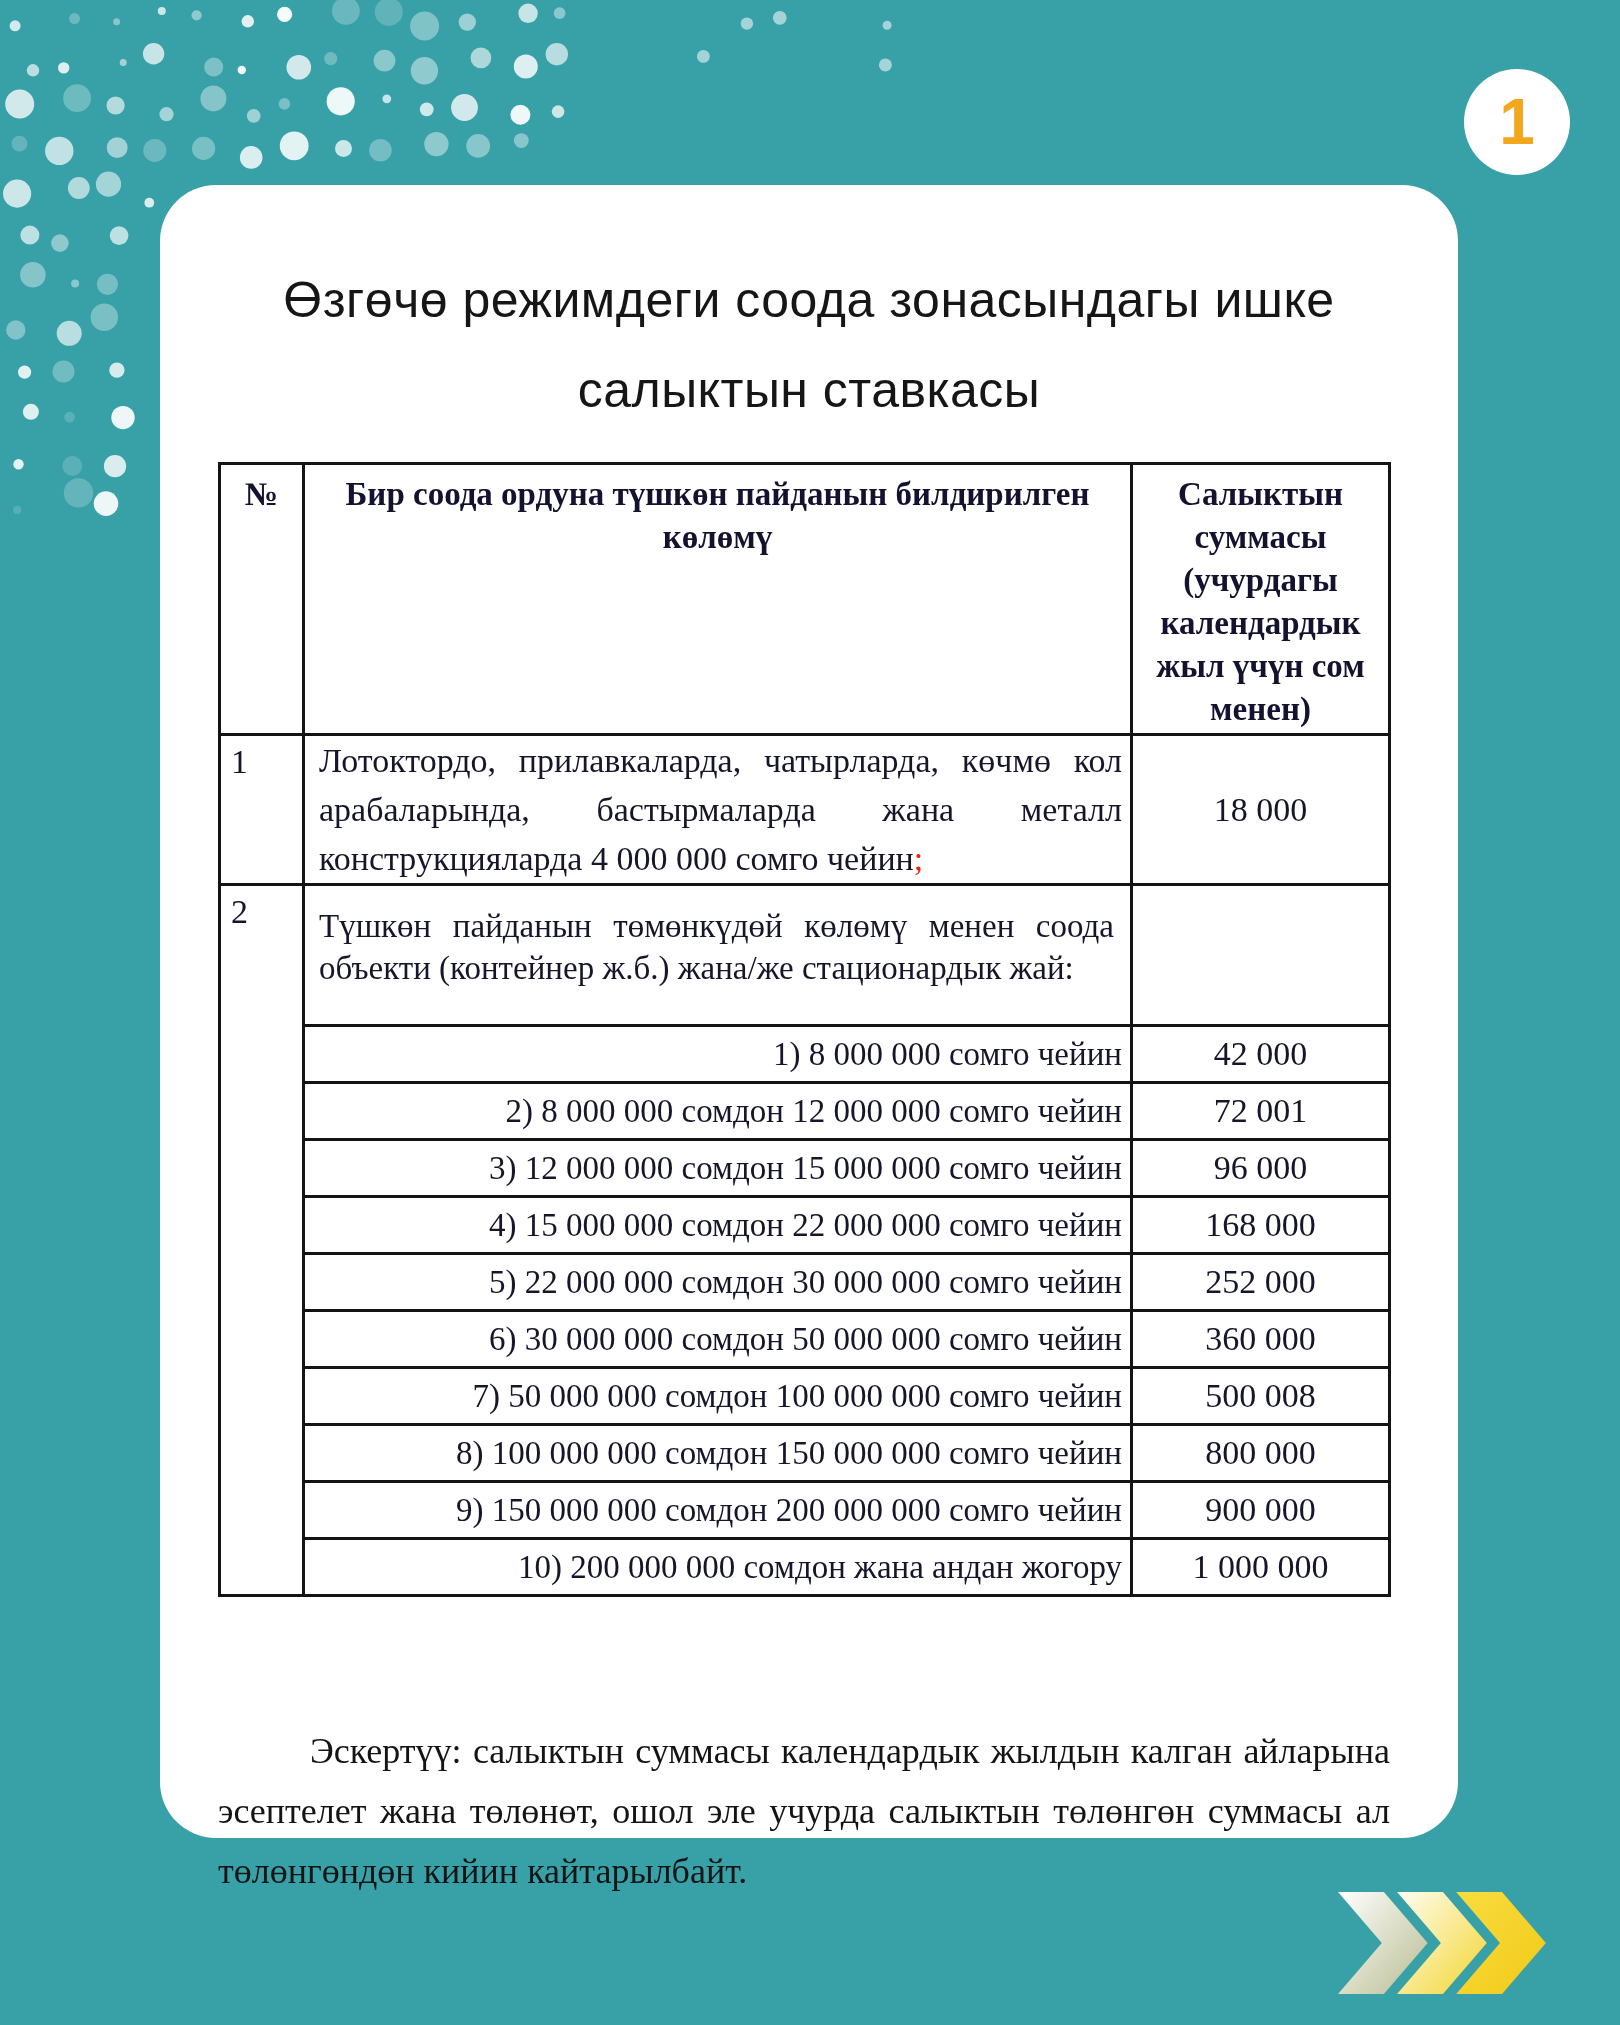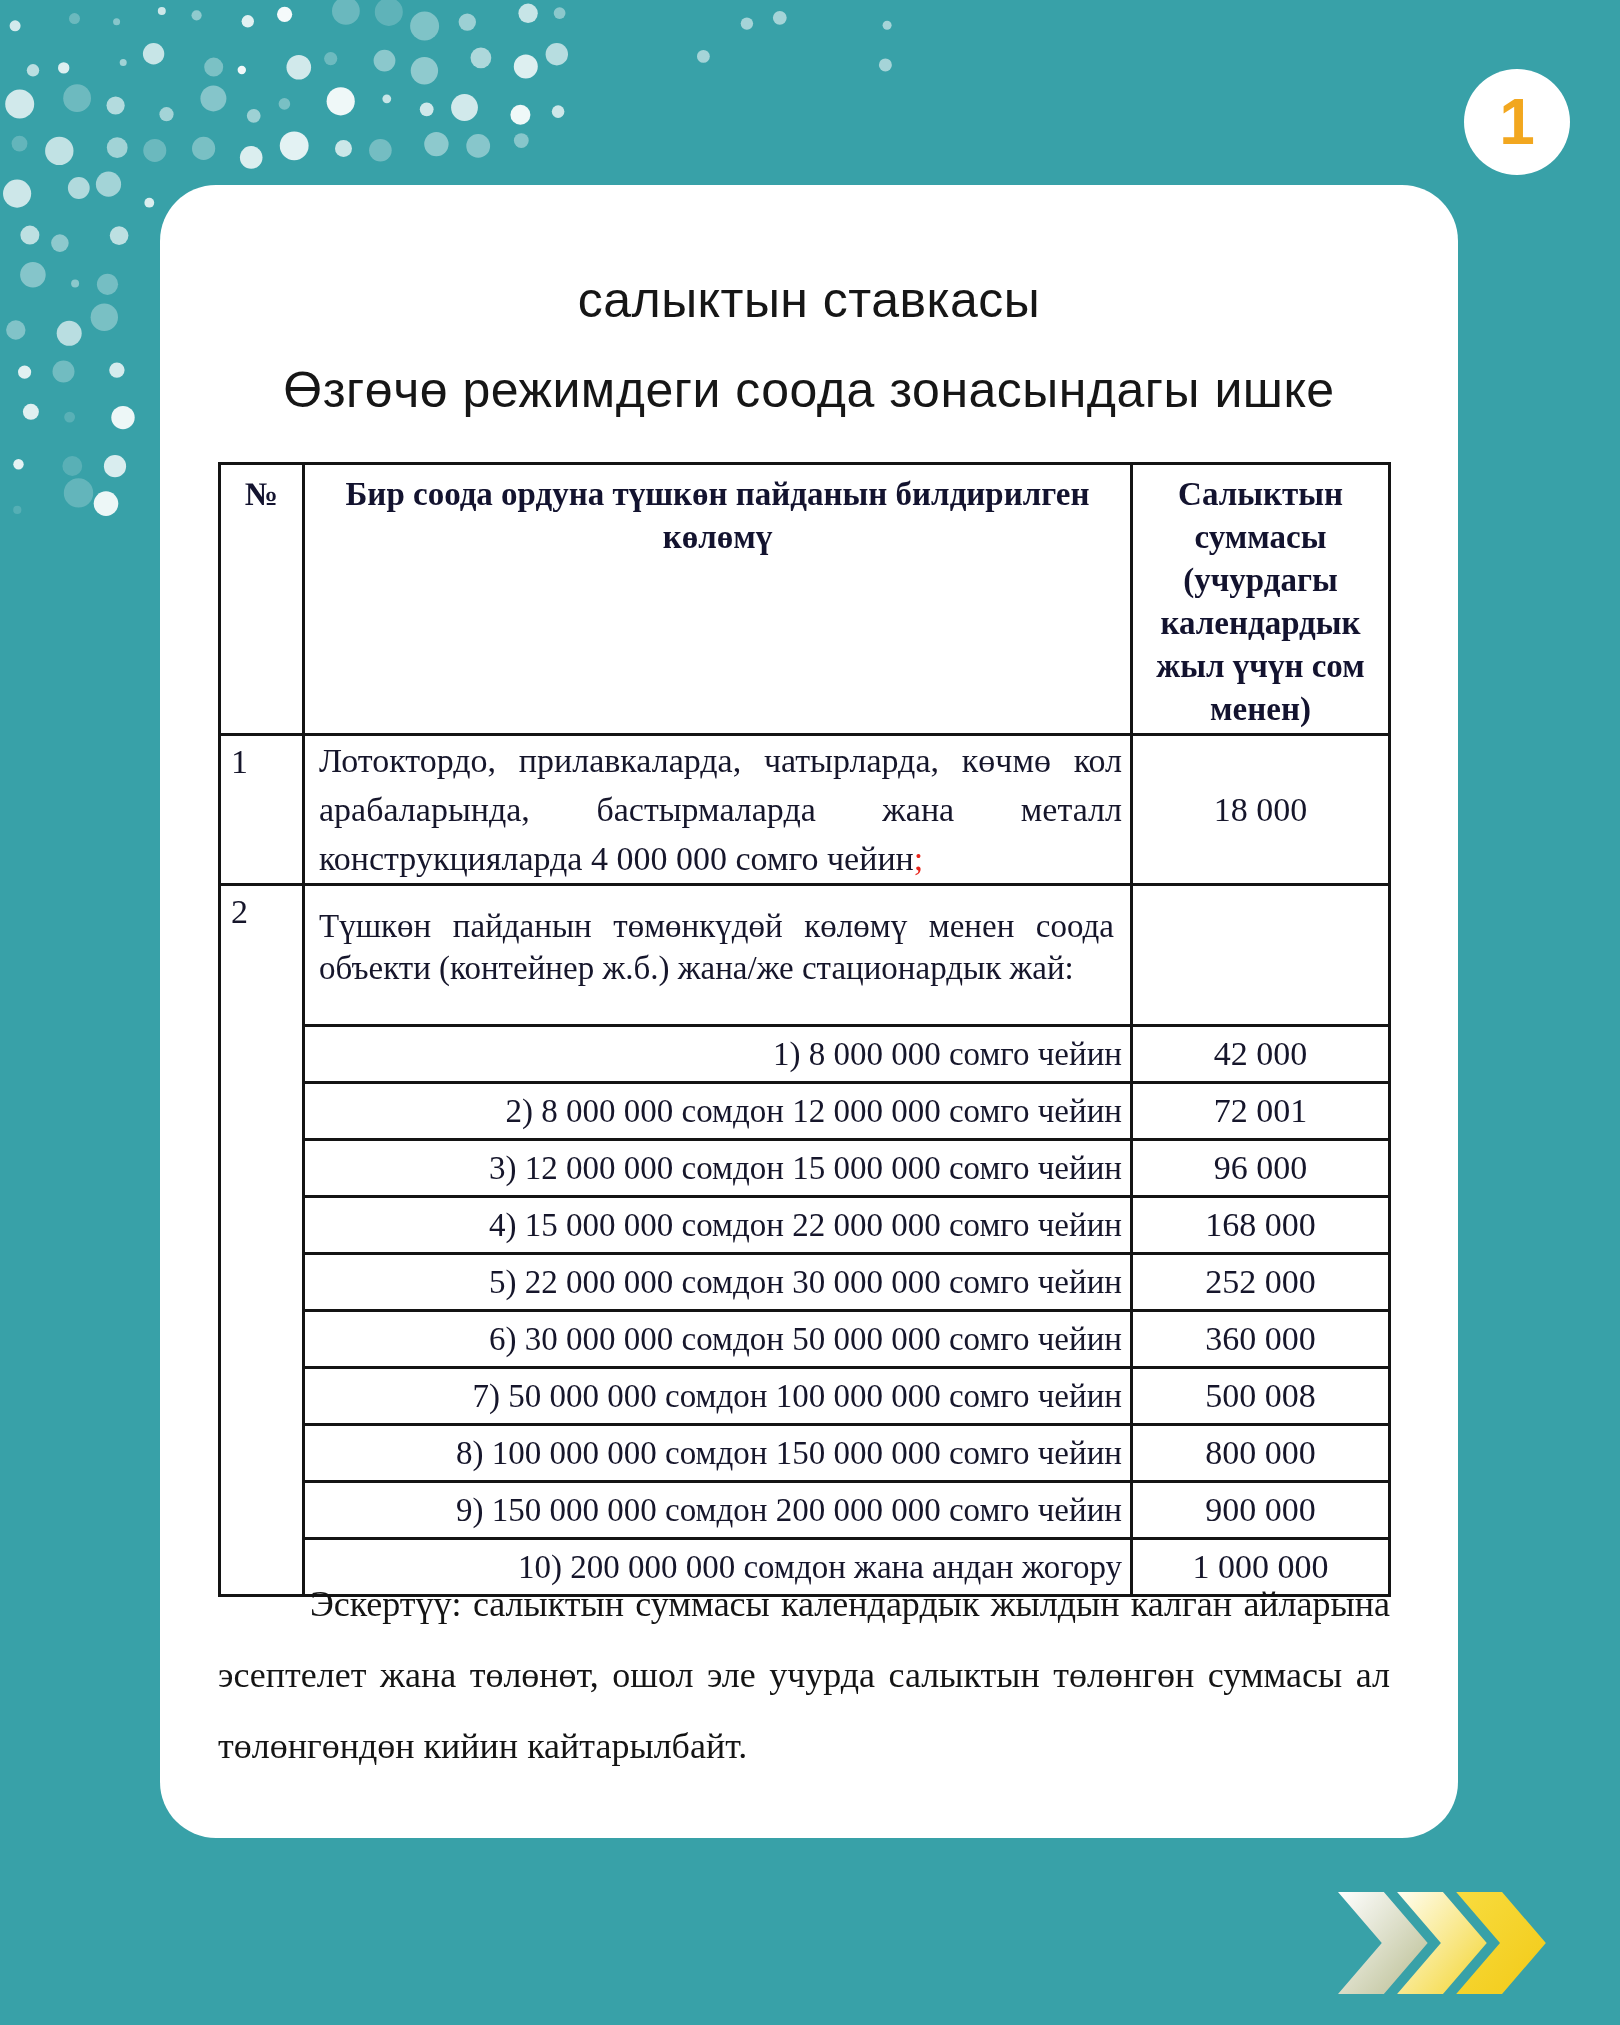--- a/index.html
+++ b/index.html
@@ -47,22 +47,22 @@
   }
   td.sub{
     height:54px;vertical-align:middle;text-align:right;
     font-size:33px;padding:0 8px 0 14px;white-space:nowrap;
   }
   td.val{
     vertical-align:middle;text-align:center;font-size:34px;
   }
   .red{color:#e8231a;}
   .note{
-    position:absolute;left:58px;top:1384px;width:1172px;
-    font-size:36px;line-height:71px;color:#141414;
+    position:absolute;left:58px;top:1536px;width:1172px;
+    font-size:36px;line-height:60px;color:#141414;
     text-align:justify;text-justify:inter-word;text-indent:92px;margin:0;
   }
   .badge{
     position:absolute;left:1464px;top:69px;width:106px;height:106px;
     border-radius:50%;background:#ffffff;
     display:flex;align-items:center;justify-content:center;
     font-family:"Liberation Sans",sans-serif;font-weight:bold;font-size:64px;
   }
   .arrows{position:absolute;left:1338px;top:1892px;}
 </style>
@@ -149,22 +149,22 @@
     <circle cx="703.4" cy="56.4" r="6.4" fill="#ffffff" opacity="0.55"></circle>
     <circle cx="746.9" cy="23.6" r="6.2" fill="#ffffff" opacity="0.55"></circle>
     <circle cx="779.8" cy="17.8" r="6.9" fill="#ffffff" opacity="0.55"></circle>
     <circle cx="887.1" cy="25.3" r="4.5" fill="#ffffff" opacity="0.55"></circle>
     <circle cx="885.4" cy="64.9" r="6.5" fill="#ffffff" opacity="0.55"></circle>
   </svg>
 
 <div class="card">
 
   <div class="title">
+    <div>Өзгөчө режимдеги соода зонасындагы ишке</div>
     <div>салыктын ставкасы</div>
-    <div>Өзгөчө режимдеги соода зонасындагы ишке</div>
   </div>
 
   <table class="tax">
     <colgroup>
         <col class="c-no">
         <col class="c-desc">
         <col class="c-val">
       </colgroup>
     <tbody>
         <tr class="hdr">

